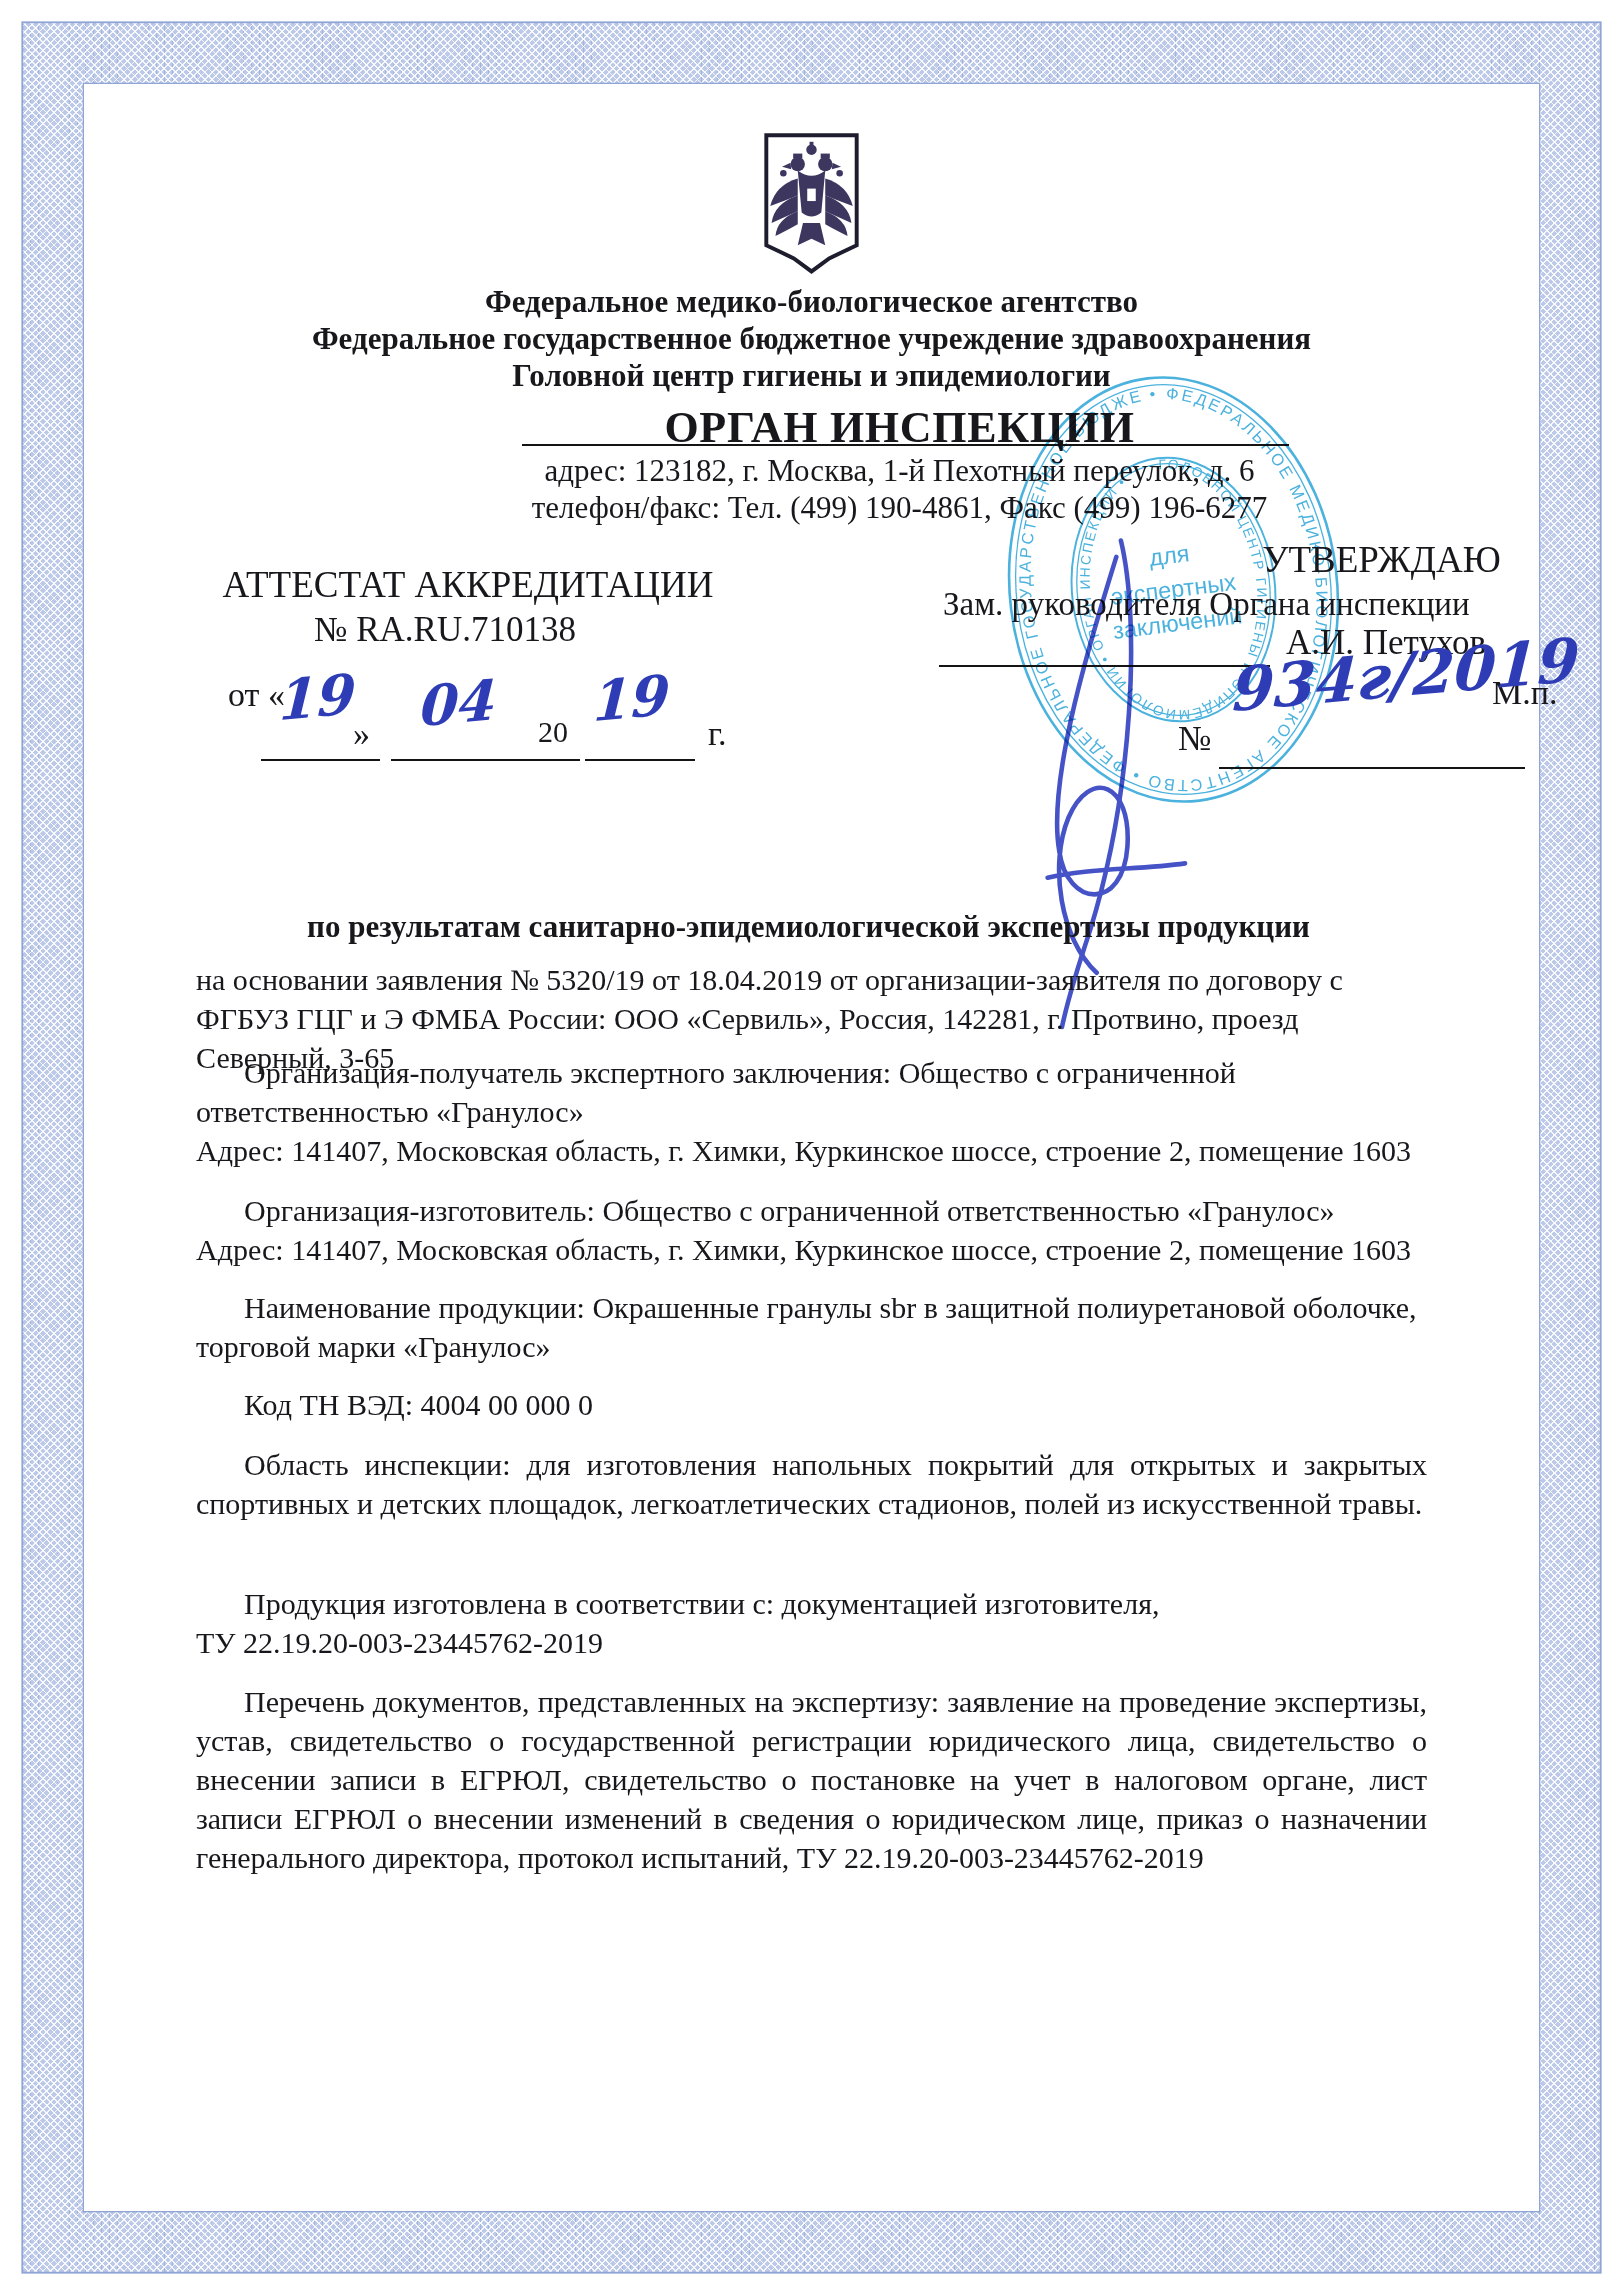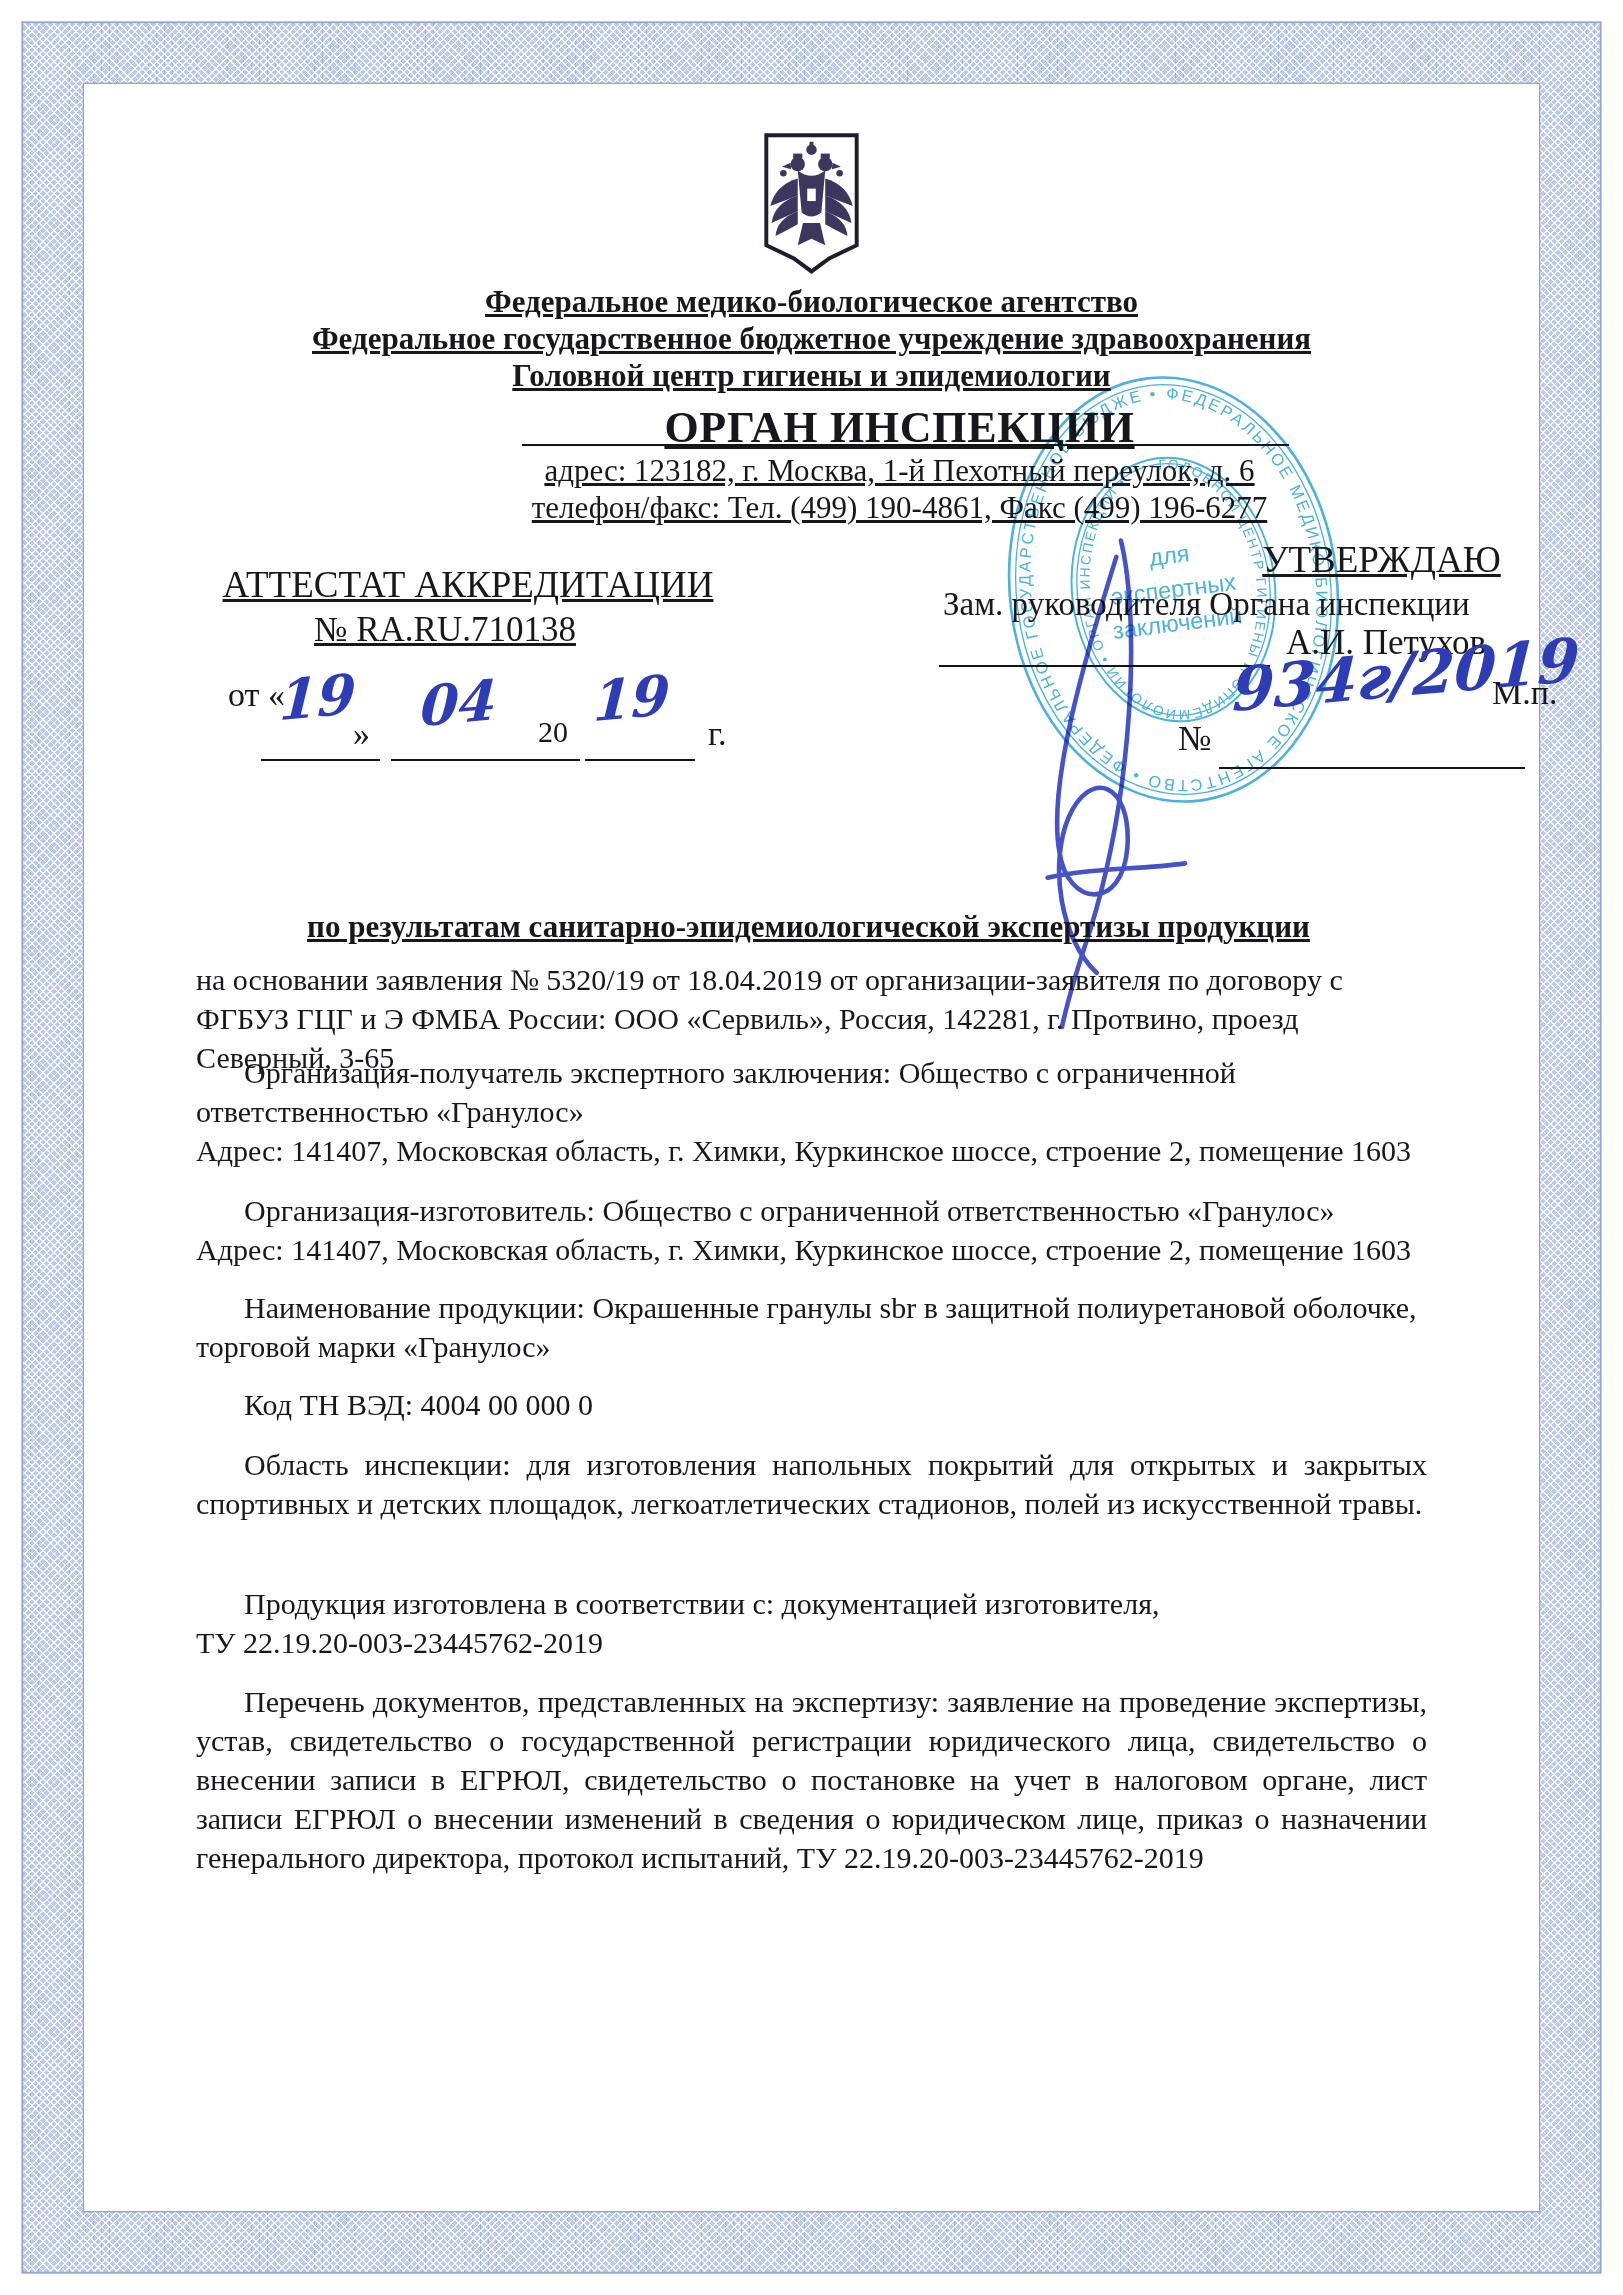--- a/index.html
+++ b/index.html
@@ -15,21 +15,21 @@
       repeating-linear-gradient(45deg, rgba(255,255,255,.85) 0 1.3px, rgba(255,255,255,0) 1.3px 5.2px),
       repeating-linear-gradient(-45deg, rgba(255,255,255,.85) 0 1.3px, rgba(255,255,255,0) 1.3px 5.2px),
       repeating-linear-gradient(90deg, rgba(110,138,198,.30) 0 0.7px, transparent 0.7px 7.9px);
     box-shadow: inset 0 0 0 1.3px #8ea5d6, 0 0 0 0.7px #9db1dc;
   }
   .frame-inner{
     position:absolute;inset:62px;background:#ffffff;
     box-shadow: 0 0 0 1.3px #8ea5d6;
   }
   .abs{position:absolute;}
-  .ctr{text-align:center;text-decoration:underline;}
+  .ctr{text-align:center;}
   .hdr{font-weight:bold;font-size:31px;line-height:34px;left:196px;width:1231px;}
   .organ{font-weight:bold;font-size:44px;letter-spacing:0.7px;}
   .addr{font-size:31px;}
   .body-par{left:196px;width:1231px;font-size:30px;line-height:39px;}
   .just{text-align:justify;}
   .lbl{font-weight:normal;margin-left:48px;}
   .uline{border-bottom:2.6px solid #141414;height:0;}
   .hand{
     color:#2e3db6;font-style:italic;font-weight:bold;
     font-family:"DejaVu Serif", serif;

